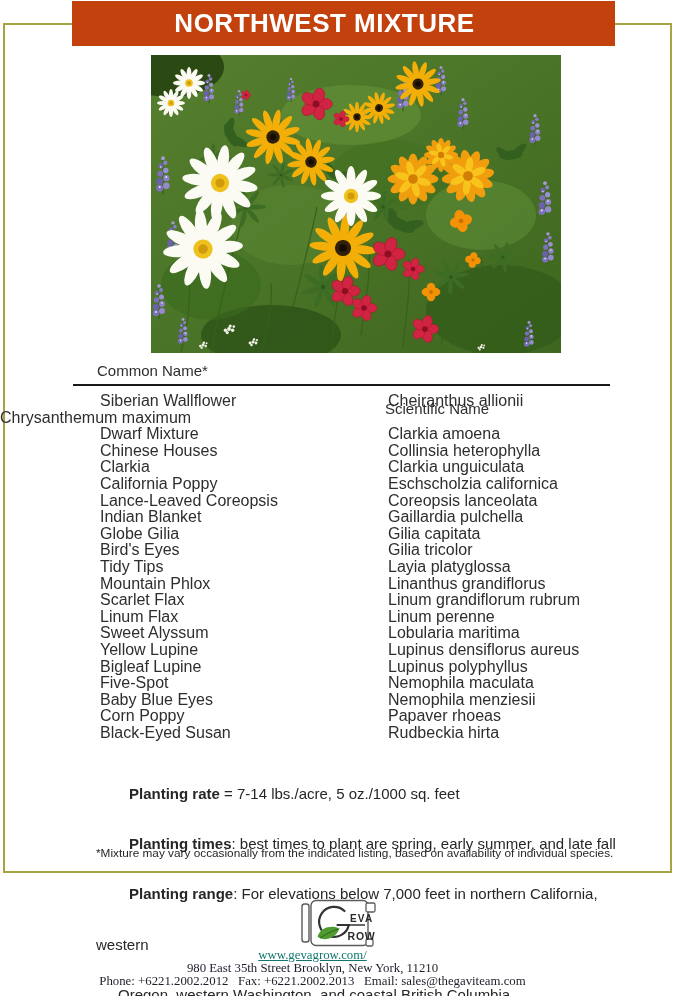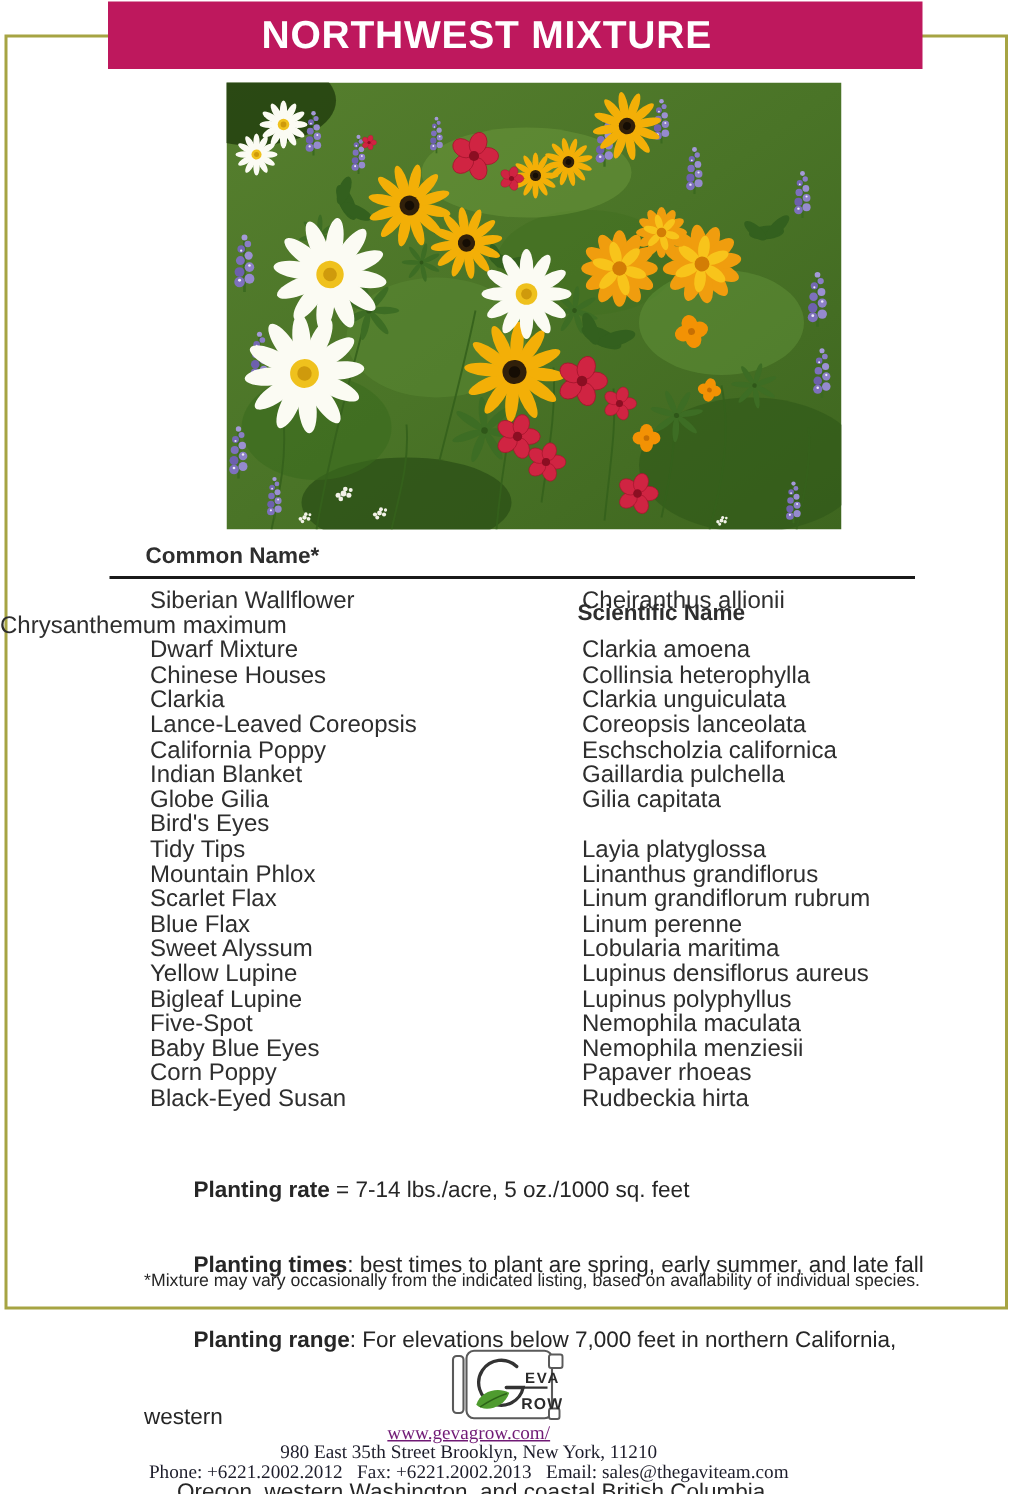--- a/index.html
+++ b/index.html
@@ -8,51 +8,51 @@
     font-family:"Liberation Sans", sans-serif; overflow:hidden;
   }
   
   .frame {
     position:absolute; left:3px; top:23px; width:669px; height:850px;
     border:2px solid #a6a443; box-sizing:border-box;
   }
   
   .banner {
     position:absolute; left:72px; top:1px; width:543px; height:45px;
-    background:#be185d; display:flex; align-items:center; justify-content:center;
+    background:#c2410c; display:flex; align-items:center; justify-content:center;
     padding-right:38px; box-sizing:border-box; z-index:2;
   }
   .banner .title {
     color:#ffffff; font-weight:bold; font-size:26px; letter-spacing:0.5px;
   }
   
   .photo { position:absolute; left:151px; top:55px; width:410px; height:298px; }
   
   .table-area { position:absolute; left:0; top:362px; width:679px; color:#2e2e2e; }
-  .thead { position:relative; height:22px; font-weight:bold; font-size:15px; }
+  .thead { position:relative; height:22px; font-weight:normal; font-size:15px; }
   .thead .hc { position:absolute; left:97px; top:0; }
   .thead .hs { position:absolute; left:385px; top:0;margin-top:38px; }
   .header-rule { position:absolute; left:73px; top:22px; width:537px; border-top:2px solid #191919; }
   .rows { position:absolute; left:0; top:31px; width:679px; font-size:16px; }
   .srow { display:flex; height:16.6px; line-height:16.6px; }
   .srow .cc { margin-left:100px; width:288px; }
   .srow .cs { flex:1; }
   
   .planting { position:absolute; left:97px; top:752px; width:540px; font-size:15px; line-height:16.8px; color:#262626; white-space:pre-wrap; }
   .planting .plabel { font-weight:bold;margin-left:32px; }
   .planting .indent { padding-left:21px; }
   .planting .wrapword { margin-left:-1px; }
   
   .disclaimer { position:absolute; left:96px; top:846px; width:520px; font-size:11.8px; color:#262626; }
   
   .footer { position:absolute; left:0; top:898px; width:679px; text-align:center; font-family:"Liberation Serif", serif; }
   .logo { display:block; margin:0 auto; width:80px; height:51px; }
   .logo text { font-family:"Liberation Sans", sans-serif; font-weight:600; }
   .flines { position:relative; left:-27px; margin-top:1px; line-height:11.8px; font-size:12.8px; color:#1d1d2b; }
-  .weblink { color:#701a75; text-decoration:underline; cursor:pointer; }
+  .weblink { color:#0f766e; text-decoration:underline; cursor:pointer; }
   .addr { margin-top:1px; }
   .contact { margin-top:1px; white-space:pre-wrap; }
 </style>
 </head>
 <body>
 
 <div class="page">
 
   <div class="frame"></div>
 
@@ -309,52 +309,53 @@
         </div>
         <div class="srow">
           <span class="cc">Chinese Houses</span>
           <span class="cs">Collinsia heterophylla</span>
         </div>
         <div class="srow">
           <span class="cc">Clarkia</span>
           <span class="cs">Clarkia unguiculata</span>
         </div>
         <div class="srow">
+          <span class="cc">California Poppy</span>
+          <span class="cs">Eschscholzia californica</span>
+        </div>
+        <div class="srow">
           <span class="cc">Lance-Leaved Coreopsis</span>
           <span class="cs">Coreopsis lanceolata</span>
         </div>
         <div class="srow">
-          <span class="cc">California Poppy</span>
-          <span class="cs">Eschscholzia californica</span>
-        </div>
-        <div class="srow">
           <span class="cc">Indian Blanket</span>
           <span class="cs">Gaillardia pulchella</span>
         </div>
         <div class="srow">
           <span class="cc">Globe Gilia</span>
           <span class="cs">Gilia capitata</span>
         </div>
         <div class="srow">
           <span class="cc">Bird's Eyes</span>
+          <span class="cs">Gilia tricolor</span>
         </div>
         <div class="srow">
           <span class="cc">Tidy Tips</span>
           <span class="cs">Layia platyglossa</span>
         </div>
         <div class="srow">
           <span class="cc">Mountain Phlox</span>
           <span class="cs">Linanthus grandiflorus</span>
         </div>
         <div class="srow">
           <span class="cc">Scarlet Flax</span>
           <span class="cs">Linum grandiflorum rubrum</span>
         </div>
         <div class="srow">
-          <span class="cc">Blue Flax</span>
+          <span class="cc">Linum Flax</span>
           <span class="cs">Linum perenne</span>
         </div>
         <div class="srow">
           <span class="cc">Sweet Alyssum</span>
           <span class="cs">Lobularia maritima</span>
         </div>
         <div class="srow">
           <span class="cc">Yellow Lupine</span>
           <span class="cs">Lupinus densiflorus aureus</span>
         </div>

